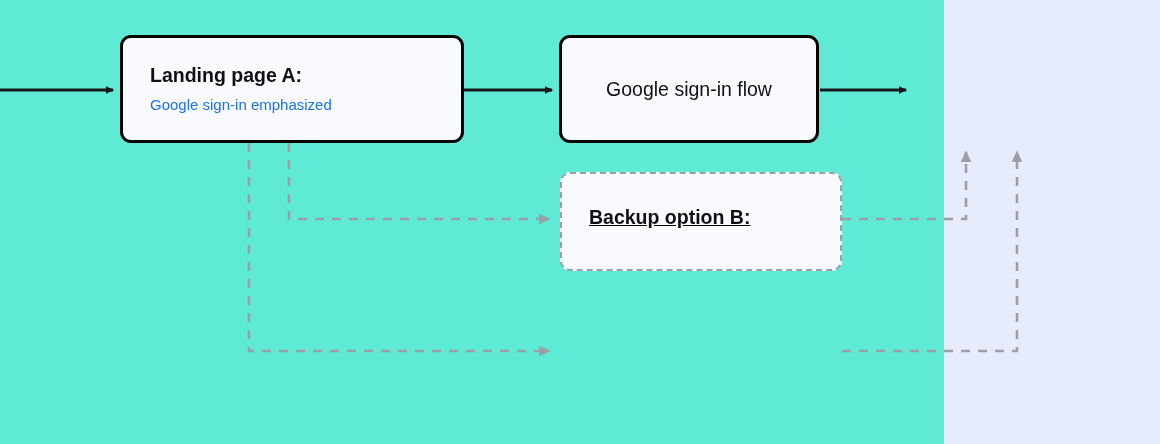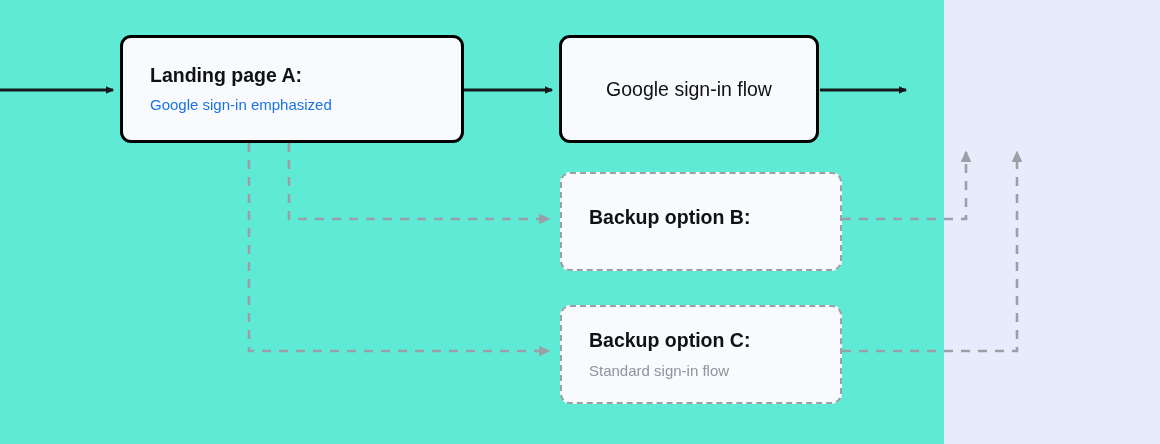--- a/index.html
+++ b/index.html
@@ -66,21 +66,21 @@
     font-weight: normal;
     color: #101114;
     white-space: nowrap;
   }
   .two-line .node-title { margin-bottom: 9px; }
 
   
   #node-landing  { left: 120px; top: 35px;  width: 344px; height: 108px; }
   #node-google   { left: 559px; top: 35px;  width: 260px; height: 108px; }
   #node-signed   { left: 913px; top: 35px;  width: 158px; height: 108px; }
-  #node-backup-b { left: 560px; top: 172px; width: 282px; height: 99px; }
+  #node-backup-b { left: 560px; top: 172px; width: 282px; height: 99px; text-decoration: underline; }
   #node-backup-c { left: 560px; top: 305px; width: 282px; height: 99px; }
 </style>
 </head>
 <body>
 
 <div id="canvas">
 
   <svg class="edges" viewBox="0 0 1160 444" xmlns="http://www.w3.org/2000/svg">
     <defs>
       <marker id="arrow-black" markerWidth="9" markerHeight="9" refX="7.2" refY="4.5" orient="auto" markerUnits="userSpaceOnUse">
@@ -113,18 +113,14 @@
 
   <div class="node solid" id="node-google">
     <div class="center-line">Google sign-in flow</div>
   </div>
 
 
   <div class="node dashed two-line" id="node-backup-b">
     <div class="node-title pad-left">Backup option B:</div>
   </div>
 
-  <div class="node dashed two-line" id="node-backup-c">
-    <div class="node-title pad-left">Backup option C:</div>
-    <div class="node-sub grey pad-left">Standard sign-in flow</div>
-  </div>
 
 </div>
 
 </body></html>

